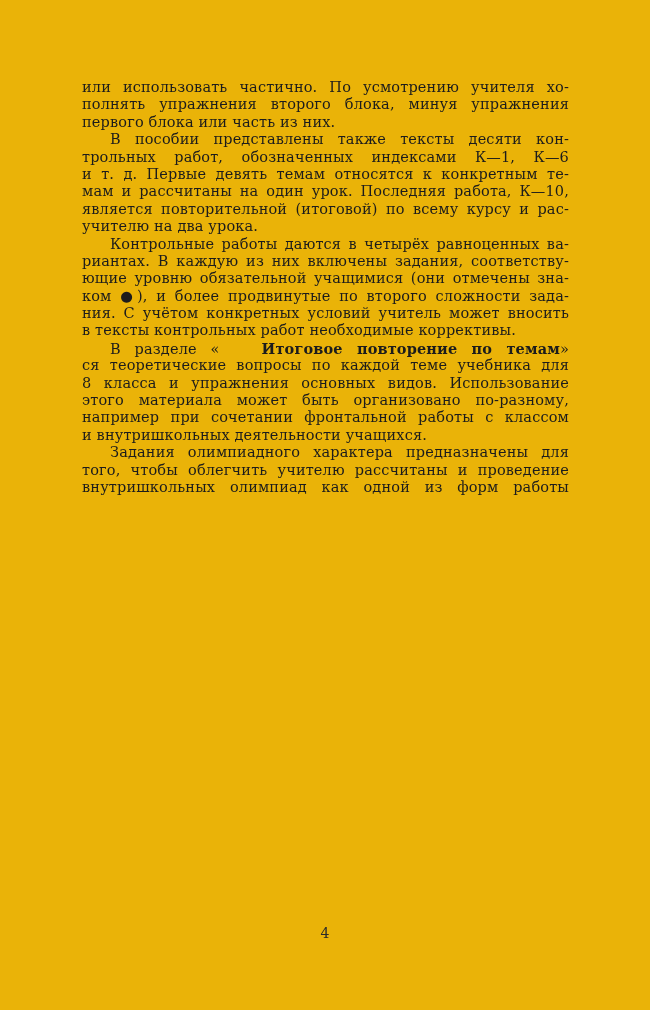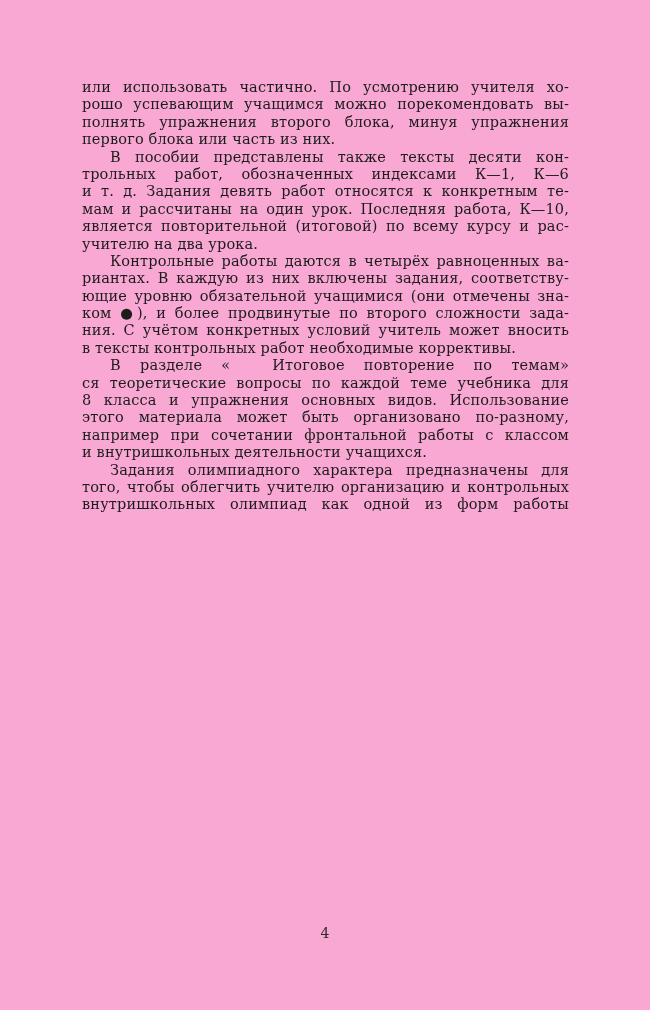--- a/index.html
+++ b/index.html
@@ -14,21 +14,21 @@
     color: #1c1c1c;
     position: relative;
     overflow: hidden;
   }
   .page {
     position: absolute;
     left: 0;
     top: 0;
     width: 650px;
     height: 1010px;
-    background: #f9a8d4;
+    background: #eab308;
   }
   .text-block {
     position: absolute;
     left: 82px;
     top: 79px;
     width: 487px;
     font-size: 14.5px;
     letter-spacing: 0.15px;
   }
   .paragraph {
@@ -43,49 +43,48 @@
     overflow: hidden;
     white-space: normal;
   }
   .line.last {
     text-align-last: left;
   }
   .line.indent {
     text-indent: 28px;
   }
   .bold {
-    font-weight: normal;
+    font-weight: bold;
     margin-left: 42px;
   }
   .page-number {
     position: absolute;
     left: 0;
     right: 0;
     top: 925px;
     text-align: center;
     font-size: 14px;
     letter-spacing: 0.2px;
     color: #2a2a2a;
   }
 </style>
 </head>
 <body>
 
 <div class="page">
   <div class="text-block">
       <div class="paragraph">
         <div class="line">или использовать частично. По усмотрению учителя хо-</div>
-        <div class="line">рошо успевающим учащимся можно порекомендовать вы-</div>
         <div class="line">полнять упражнения второго блока, минуя упражнения</div>
         <div class="line last">первого блока или часть из них.</div>
       </div>
       <div class="paragraph">
         <div class="line indent">В пособии представлены также тексты десяти кон-</div>
         <div class="line">трольных работ, обозначенных индексами К—1, К—6</div>
-        <div class="line">и т. д. Задания девять работ относятся к конкретным те-</div>
+        <div class="line">и т. д. Первые девять темам относятся к конкретным те-</div>
         <div class="line">мам и рассчитаны на один урок. Последняя работа, К—10,</div>
         <div class="line">является повторительной (итоговой) по всему курсу и рас-</div>
         <div class="line last">учителю на два урока.</div>
       </div>
       <div class="paragraph">
         <div class="line indent">Контрольные работы даются в четырёх равноценных ва-</div>
         <div class="line">риантах. В каждую из них включены задания, соответству-</div>
         <div class="line">ющие уровню обязательной учащимися (они отмечены зна-</div>
         <div class="line">ком ●), и более продвинутые по второго сложности зада-</div>
         <div class="line">ния. С учётом конкретных условий учитель может вносить</div>
@@ -94,18 +93,18 @@
       <div class="paragraph">
         <div class="line indent"><span class="">В разделе «</span><span class="bold">Итоговое повторение по темам</span><span class="">» содержат-</span></div>
         <div class="line">ся теоретические вопросы по каждой теме учебника для</div>
         <div class="line">8 класса и упражнения основных видов. Использование</div>
         <div class="line">этого материала может быть организовано по-разному,</div>
         <div class="line">например при сочетании фронтальной работы с классом</div>
         <div class="line last">и внутришкольных деятельности учащихся.</div>
       </div>
       <div class="paragraph">
         <div class="line indent">Задания олимпиадного характера предназначены для</div>
-        <div class="line">того, чтобы облегчить учителю организацию и контрольных</div>
+        <div class="line">того, чтобы облегчить учителю рассчитаны и проведение</div>
         <div class="line">внутришкольных олимпиад как одной из форм работы</div>
       </div>
     </div>
   <div class="page-number">4</div>
 </div>
 
 </body></html>

